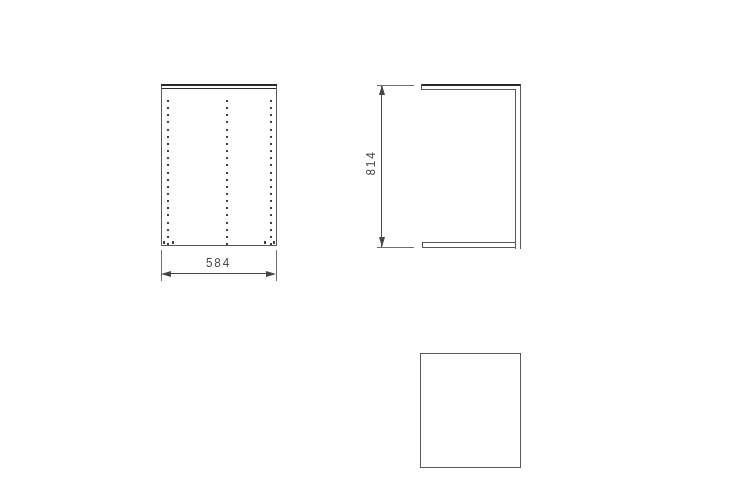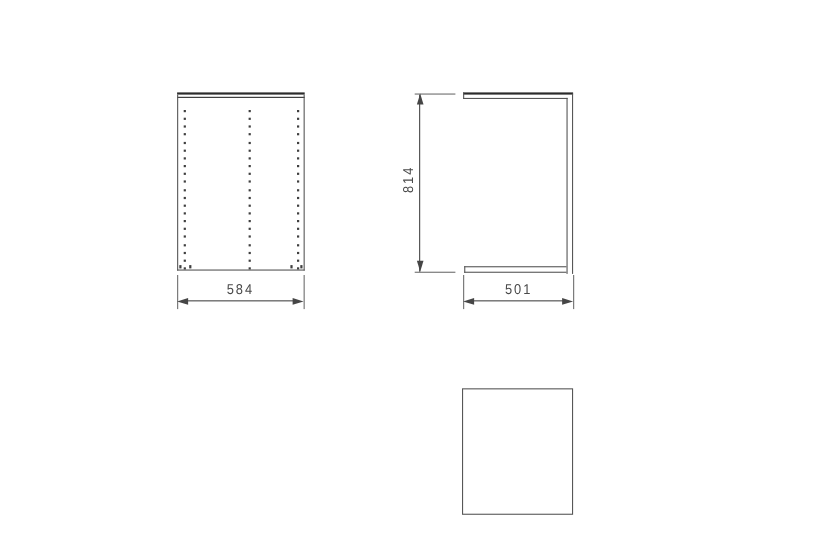--- a/index.html
+++ b/index.html
@@ -146,24 +146,16 @@
 
   <div class="group" style="left:356px;top:84px;width:62px;height:166px;">
     <div class="hline ext" style="left:21px;top:1px;width:37px;"></div>
     <div class="hline ext" style="left:21px;top:163px;width:37px;"></div>
     <div class="vline dimline" style="left:25px;top:2px;height:161px;"></div>
     <div class="arrow up" style="left:22.5px;top:1px;"></div>
     <div class="arrow down" style="left:22.5px;top:153px;"></div>
     <div class="dim-label vertical" style="left:-6px;top:72px;width:42px;height:14px;">814</div>
   </div>
 
-  <div class="group" style="left:421px;top:250px;width:101px;height:32px;">
-    <div class="vline ext" style="left:0;top:0;height:31px;"></div>
-    <div class="vline ext" style="left:100px;top:0;height:31px;"></div>
-    <div class="hline dimline" style="left:9px;top:23px;width:83px;"></div>
-    <div class="arrow left" style="left:0;top:20.5px;"></div>
-    <div class="arrow right" style="left:90px;top:20.5px;"></div>
-    <div class="dim-label" style="left:0;top:6px;width:101px;">501</div>
-  </div>
 
   <div class="plan-rect" style="left:420px;top:353px;width:99px;height:113px;"></div>
 
 </div>
 
 </body></html>

